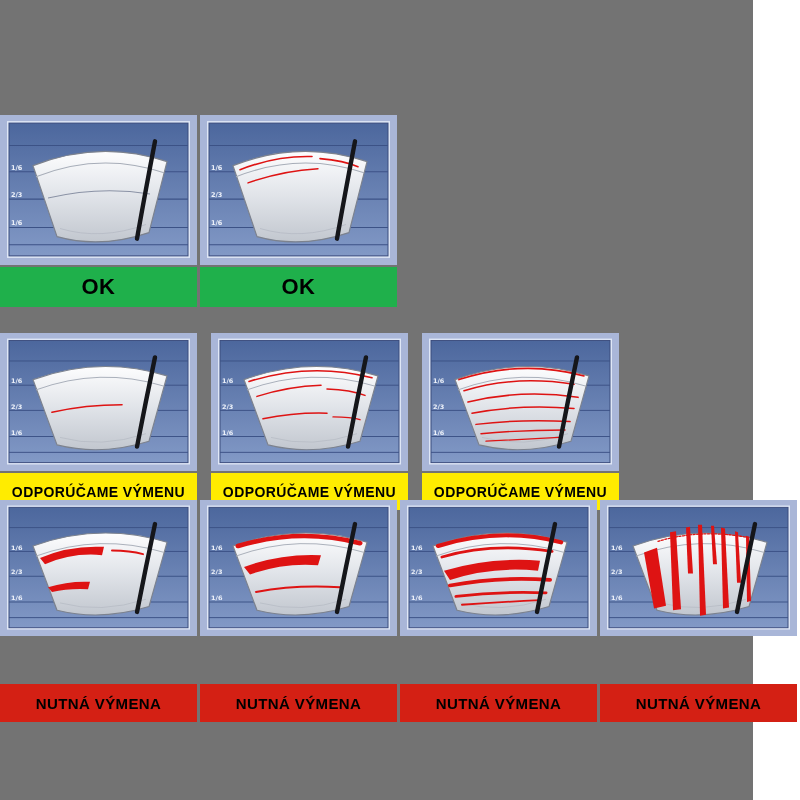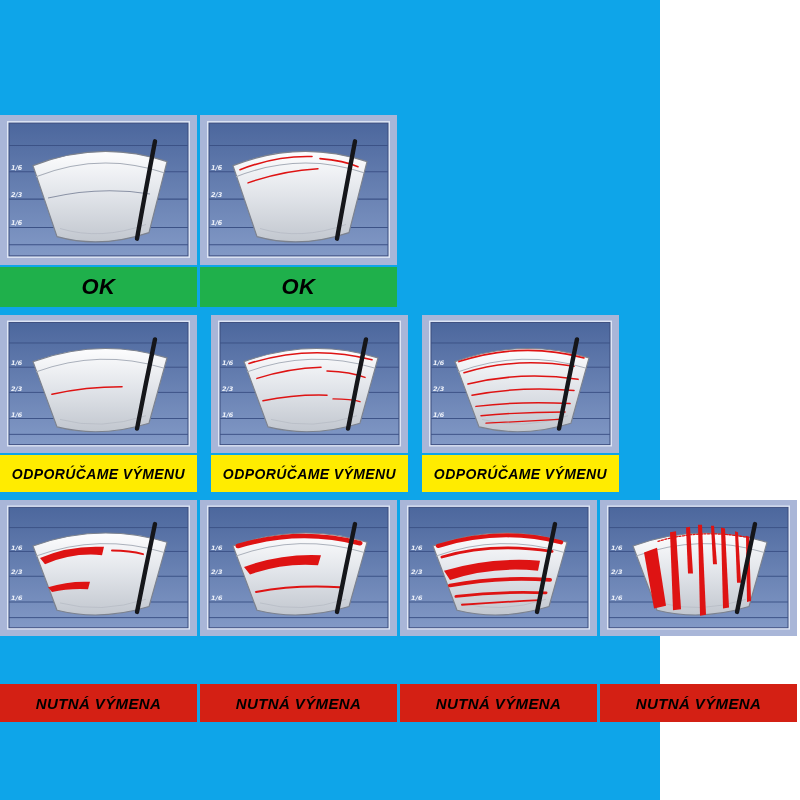--- a/index.html
+++ b/index.html
@@ -1,23 +1,23 @@
 <!DOCTYPE html>
 <html><head>
 <meta charset="utf-8">
 <style>
   html,body{margin:0;padding:0;}
   body{
     width:800px;height:800px;background:#ffffff;overflow:hidden;
     font-family:"Liberation Sans",sans-serif;
   }
-  .chart{position:relative;width:660px;height:800px;background:#0ea5e9;font-style:italic;}
+  .chart{position:relative;width:753px;height:800px;background:#737373;}
   .grid-row{position:absolute;left:0;display:flex;gap:3px;}
   .row-0{top:115px;}
-  .row-1{top:315px;gap:14px;}
+  .row-1{top:333px;gap:14px;}
   .row-2{top:500px;}
   .cell{width:197px;display:flex;flex-direction:column;}
   .illus{background:#a9b6d8;width:197px;}
   .row-0 .illus{height:150px;}
   .row-1 .illus{height:138px;}
   .row-2 .illus{height:136px;}
   .band{
     margin-top:2px;display:flex;align-items:center;justify-content:center;
     font-weight:bold;color:#000;font-size:15px;letter-spacing:.4px;
     font-family:"Liberation Sans",sans-serif;white-space:nowrap;

